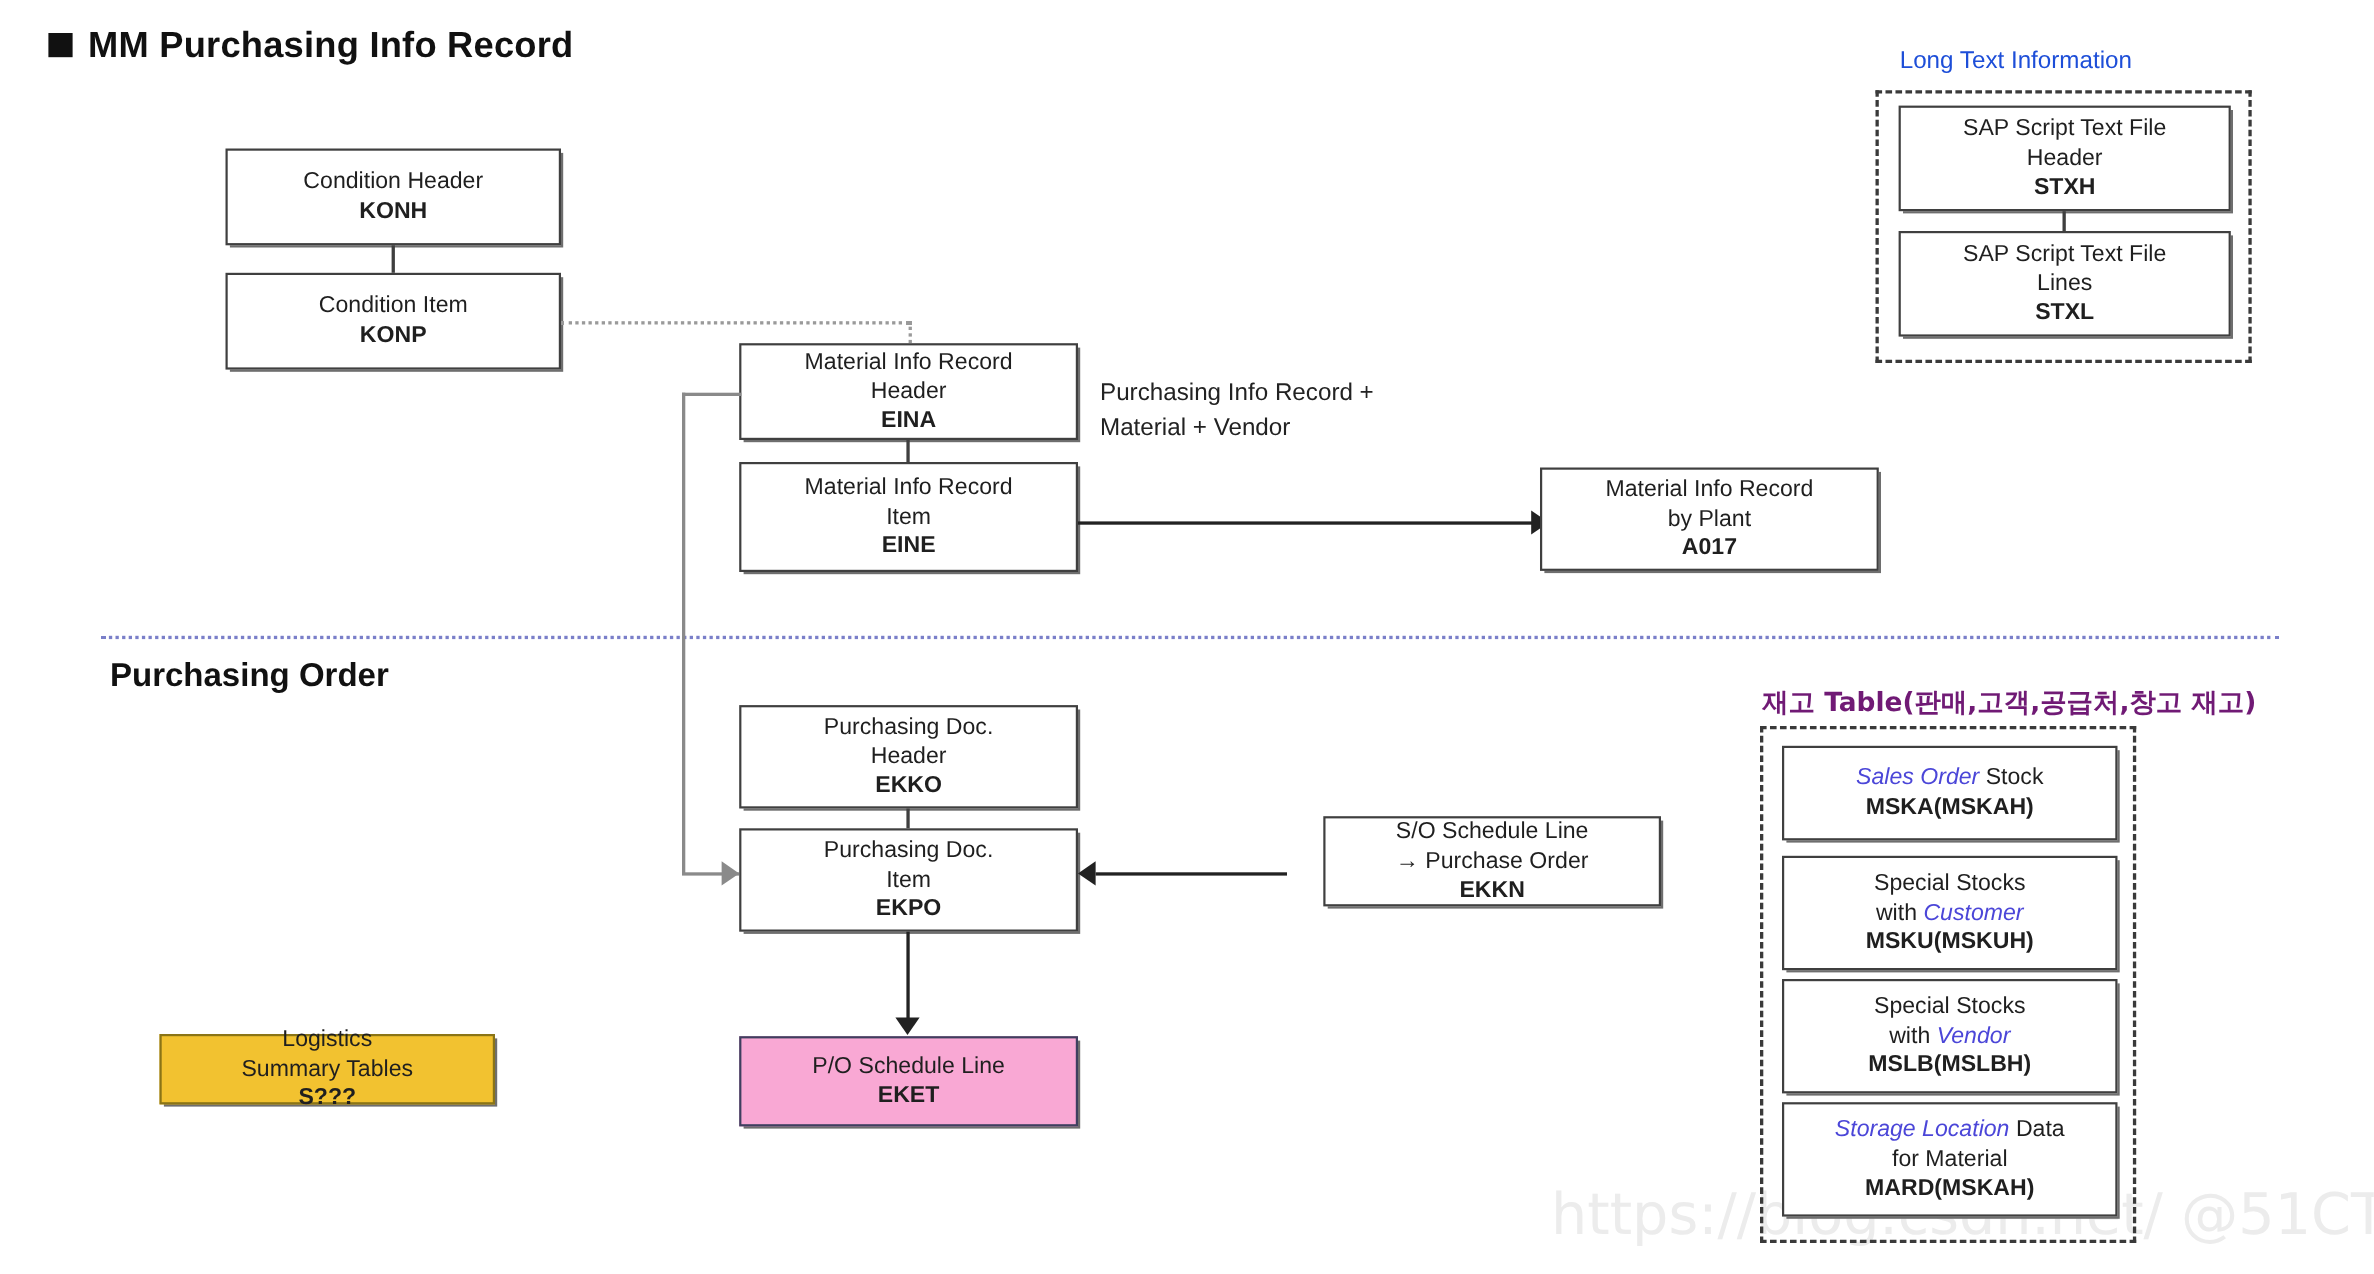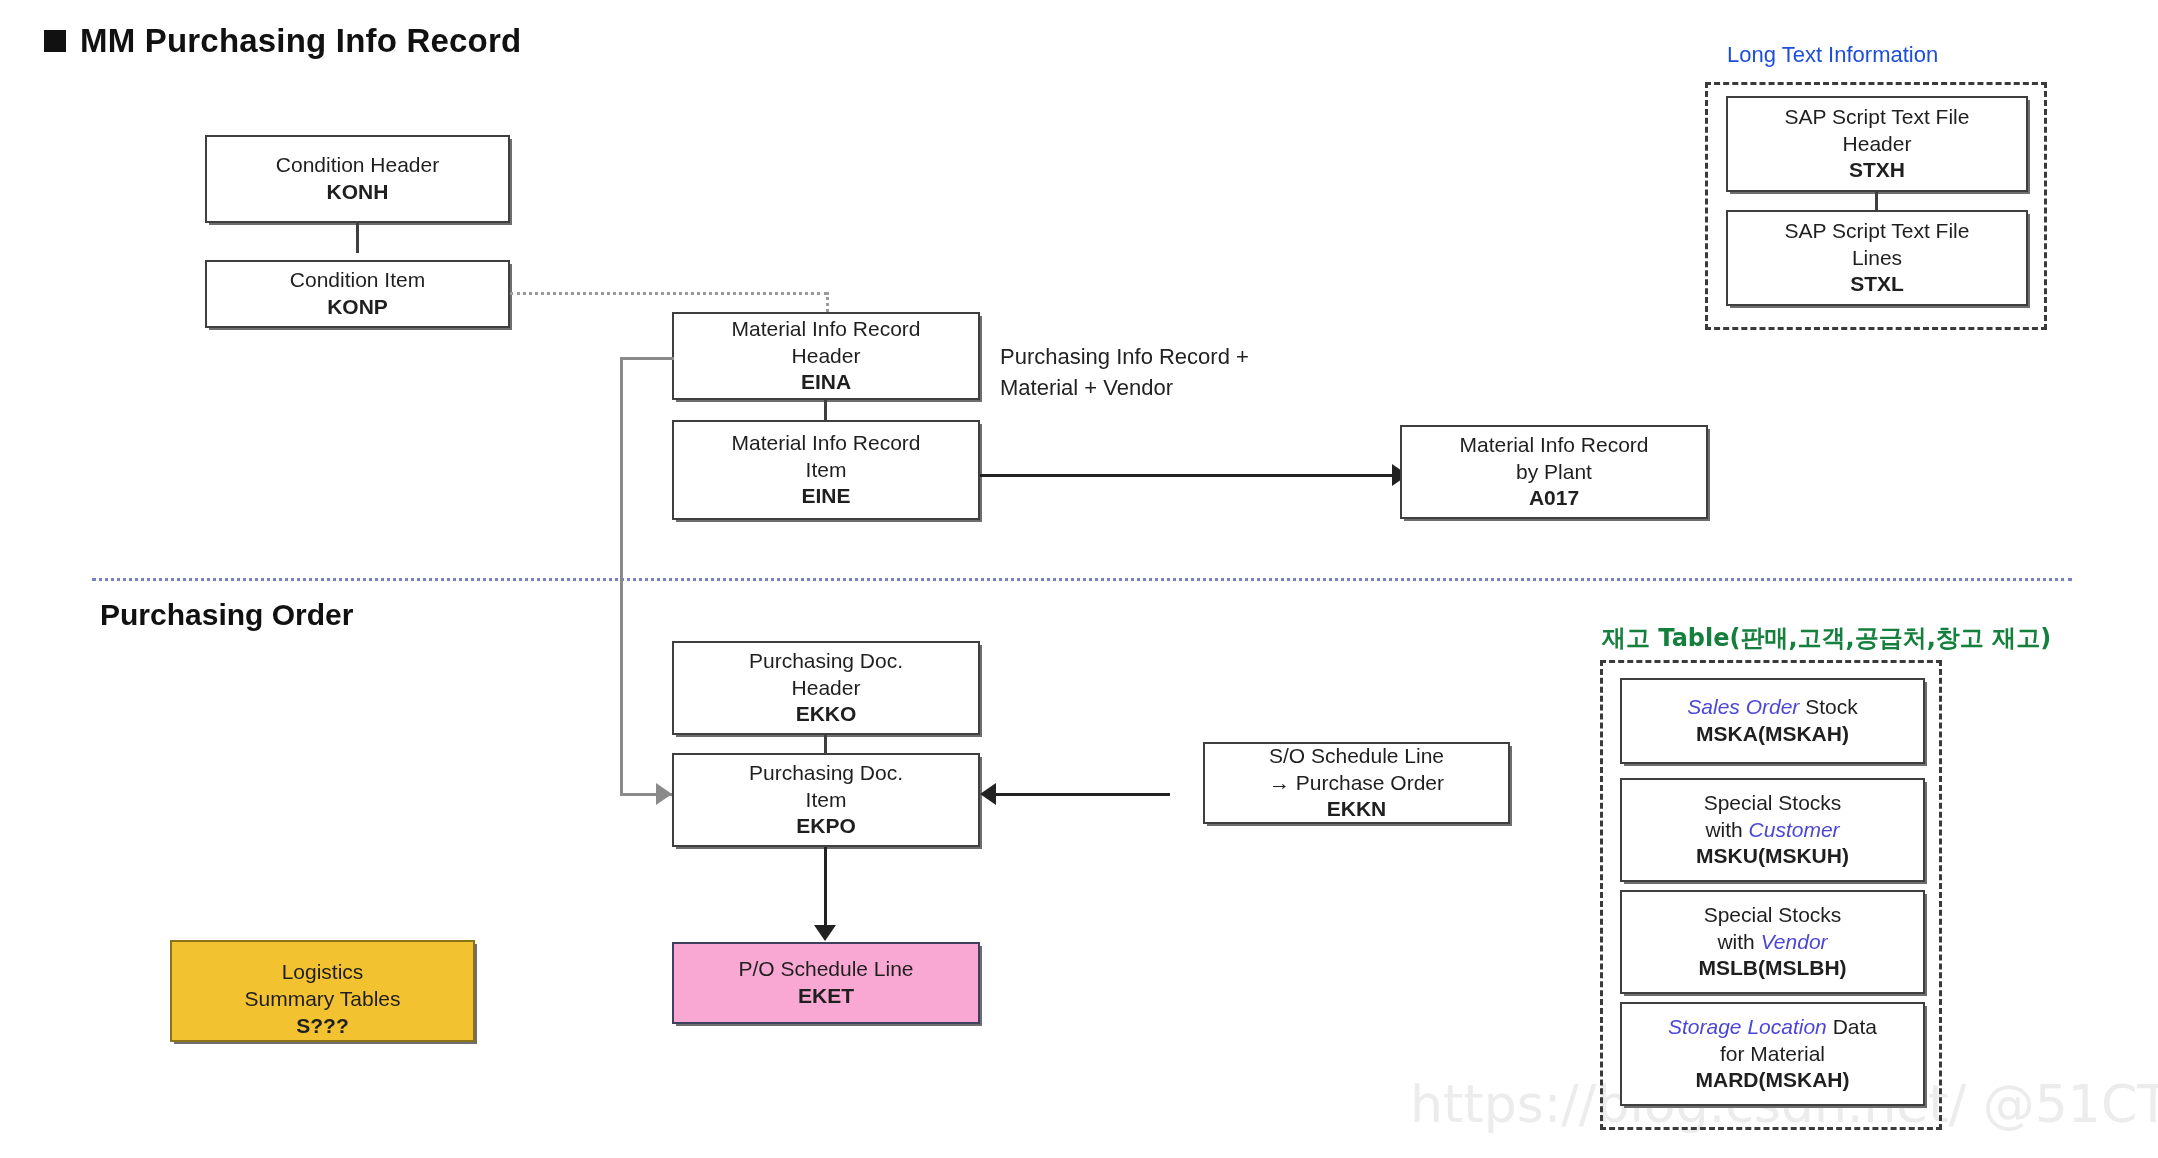--- a/index.html
+++ b/index.html
@@ -7,21 +7,21 @@
        font-family:"Liberation Sans","DejaVu Sans",sans-serif;color:#1a1a1a;}
   #stage{position:absolute;left:0;top:0;width:2158px;height:1158px;}
 
   
   .page-title{position:absolute;left:44px;top:22px;font-size:33px;font-weight:bold;
               letter-spacing:.2px;display:flex;align-items:center;gap:14px;color:#111;}
   .sq-bullet{width:22px;height:22px;background:#111;display:inline-block;}
   .section-title{position:absolute;left:100px;top:598px;font-size:30px;font-weight:bold;color:#111;}
 
   .group-title{position:absolute;font-size:22px;color:#1d4ed8;}
-  .group-title-blue{position:absolute;font-size:24px;font-weight:bold;color:#15803d;
+  .group-title-blue{position:absolute;font-size:24px;font-weight:bold;color:#701a75;
                     font-family:"DejaVu Sans","Liberation Sans",sans-serif;}
 
   
   .box{position:absolute;box-sizing:border-box;background:#fff;
        border:2px solid #3f3f3f;
        box-shadow:3px 3px 0 -1px #6e6e6e;
        display:flex;flex-direction:column;align-items:center;justify-content:center;
        text-align:center;font-size:21px;line-height:1.28;color:#1f1f1f;}
   .box .code{font-weight:bold;}
   .box.yellow{background:#F2C230;border-color:#8a7416;}
@@ -81,21 +81,21 @@
     <div>SAP Script Text File</div>
     <div>Lines</div>
     <div class="code">STXL</div>
   </div>
 
   <div class="box" style="left:205px;top:135px;width:305px;height:88px;">
     <div>Condition Header</div>
     <div class="code">KONH</div>
   </div>
   <div class="ln ln-v" style="left:356px;top:223px;height:30px;background:#3f3f3f;"></div>
-  <div class="box" style="left:205px;top:260px;width:305px;height:68px;">
+  <div class="box" style="left:205px;top:248px;width:305px;height:88px;">
     <div>Condition Item</div>
     <div class="code">KONP</div>
   </div>
 
   <div class="dotline-h" style="left:510px;top:292px;width:317px;"></div>
   <div class="dotline-v" style="left:826px;top:292px;height:20px;"></div>
 
   <div class="box" style="left:672px;top:312px;width:308px;height:88px;">
     <div>Material Info Record</div>
     <div>Header</div>
@@ -152,21 +152,21 @@
   </div>
 
   <div class="ln ln-v" style="left:824px;top:847px;height:86px;"></div>
   <div class="arrow-d" style="left:814px;top:925px;"></div>
 
   <div class="box lav" style="left:672px;top:942px;width:308px;height:82px;">
     <div>P/O Schedule Line</div>
     <div class="code">EKET</div>
   </div>
 
-  <div class="box yellow" style="left:170px;top:940px;width:305px;height:102px;justify-content:flex-end;">
+  <div class="box yellow" style="left:145px;top:940px;width:305px;height:64px;">
     <div>Logistics</div>
     <div>Summary Tables</div>
     <div class="code">S???</div>
   </div>
 
   <div class="group-title-blue" style="left:1602px;top:622px;">재고 Table(판매,고객,공급처,창고 재고)</div>
   <div class="dashed-frame" style="left:1600px;top:660px;width:342px;height:470px;"></div>
 
   <div class="box" style="left:1620px;top:678px;width:305px;height:86px;">
     <div>

